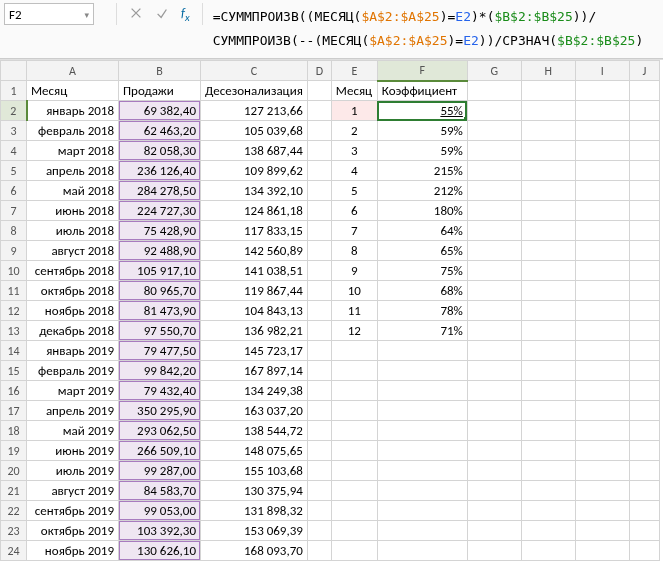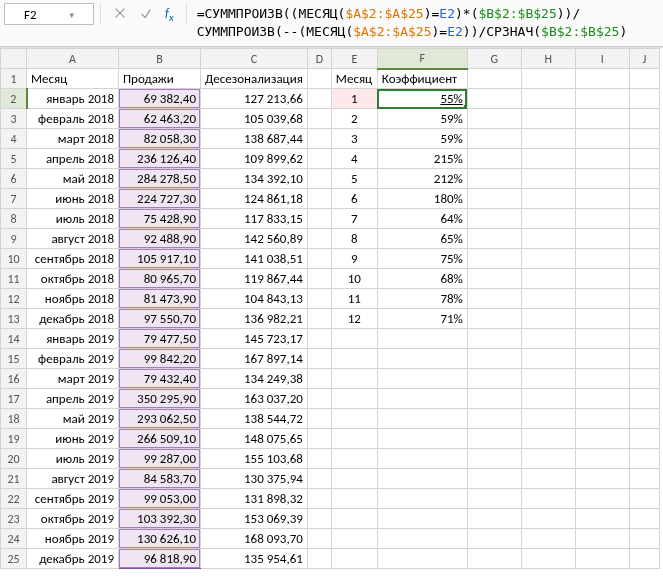--- a/index.html
+++ b/index.html
@@ -19,22 +19,22 @@
     background: #fafafa;
   }
   .name-box {
     width: 90px;
     height: 22px;
     border: 1px solid #bfbfbf;
     background: #fff;
     display: flex;
     align-items: center;
     justify-content: space-between;
-    padding: 0 19px;
-    margin-right: 0;
+    padding: 0 4px;
+    margin-right: 16px;
   }
   .name-box .drop {
     color: #888;
     font-size: 9px;
   }
   .fb-icons {
     display: flex;
     align-items: center;
     gap: 12px;
     padding: 2px 6px;
@@ -45,21 +45,21 @@
   .fb-sep {
     width: 1px;
     height: 22px;
     background: #ddd;
     margin: 0 6px;
   }
   .formula-text {
     flex: 1;
     font-family: Consolas, monospace;
     font-size: 13px;
-    line-height: 18px;
+    line-height: 24px;
     padding: 2px 4px;
     white-space: pre-wrap;
   }
   .formula-text .c-orange { color: #e07400; }
   .formula-text .c-blue { color: #2563eb; }
   .formula-text .c-green { color: #1a8c1a; }
   .grid-wrap {
     overflow: auto;
     border-top: 1px solid #e0e0e0;
   }
@@ -495,28 +495,15 @@
           <td class="hilite-b">130 626,10</td>
           <td>168 093,70</td>
           <td></td>
           <td class="align-center"></td>
           <td></td>
           <td></td>
           <td></td>
           <td></td>
           <td></td>
         </tr>
-        <tr>
-          <th class="rowhead">25</th>
-          <td>декабрь 2019</td>
-          <td class="hilite-b bottom">96 818,90</td>
-          <td>135 954,61</td>
-          <td></td>
-          <td class="align-center"></td>
-          <td></td>
-          <td></td>
-          <td></td>
-          <td></td>
-          <td></td>
-        </tr>
       </tbody>
 </table>
 </div>
 
 </body></html>

